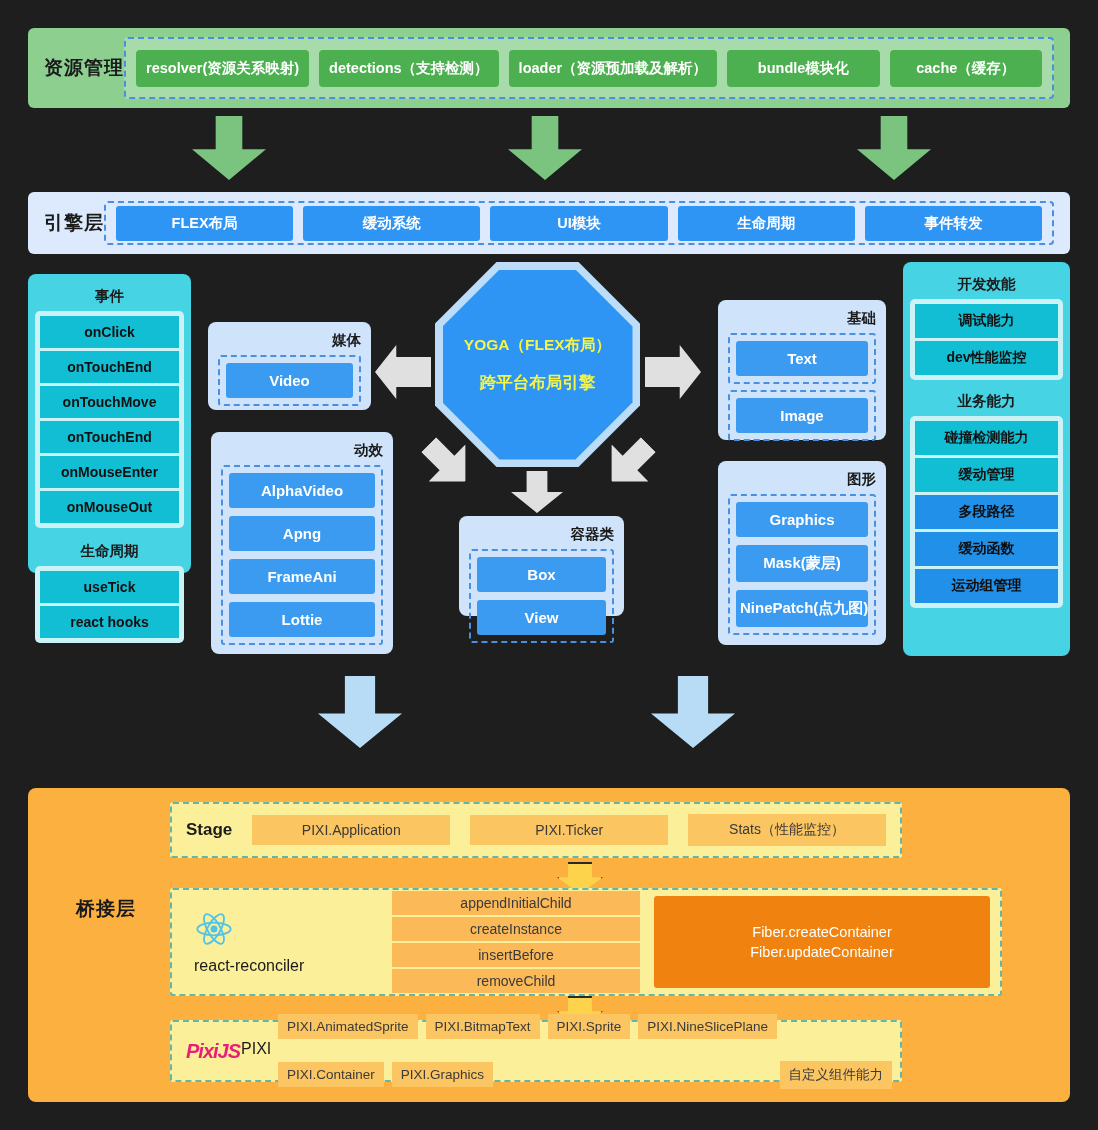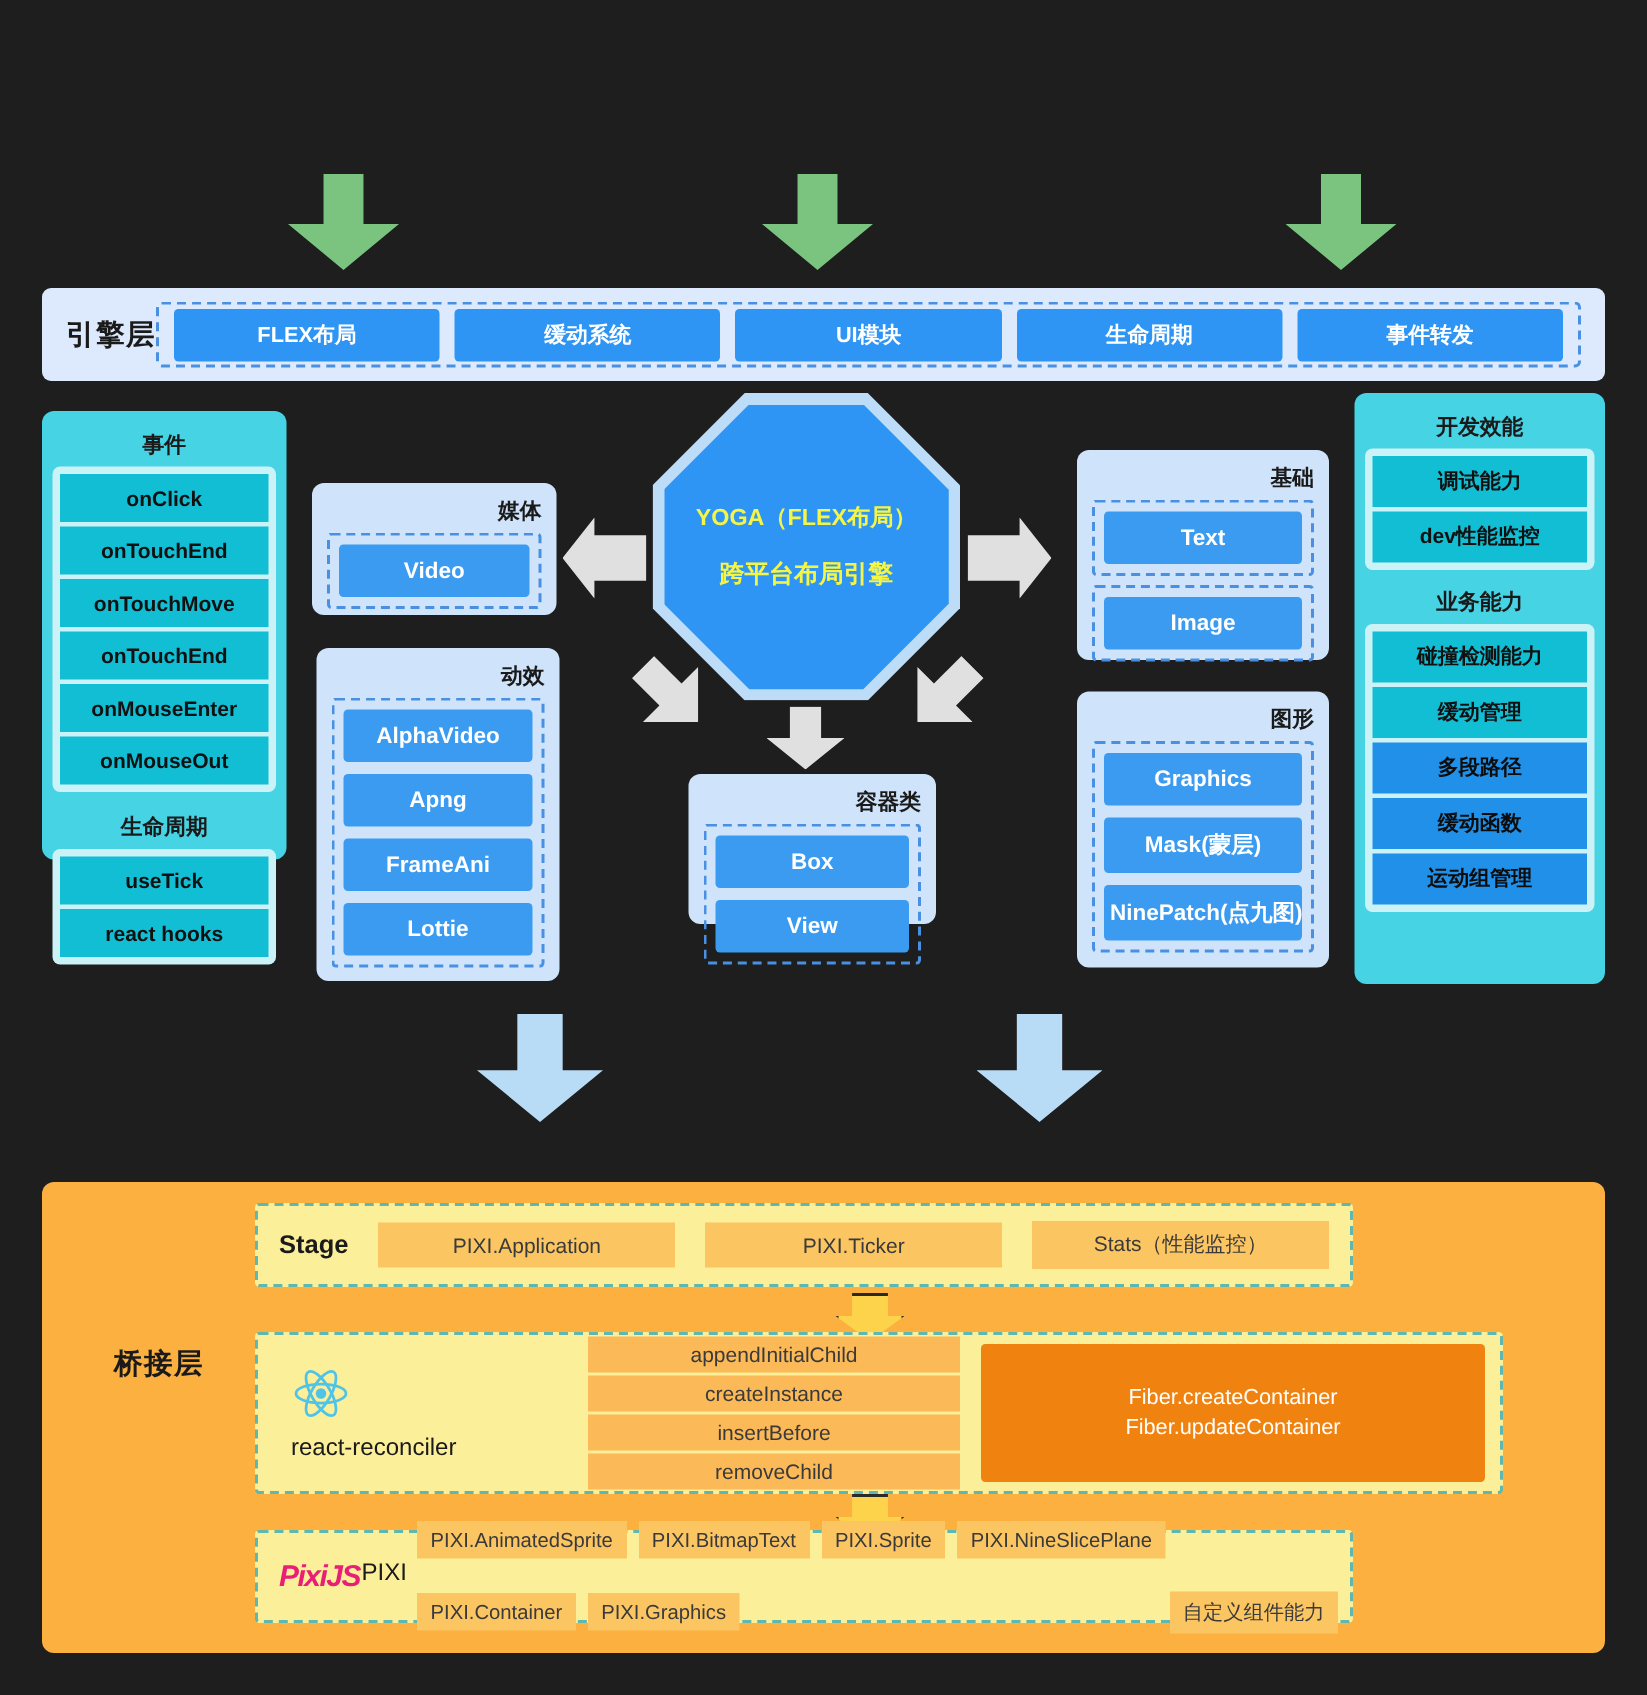--- a/index.html
+++ b/index.html
@@ -258,20 +258,30 @@
     background: #fcd34a;
     border: 2px solid #2a2a2a;
     clip-path: polygon(24% 0, 76% 0, 76% 48%, 100% 48%, 50% 100%, 0 48%, 24% 48%);
   }
 </style>
 </head>
 <body>
 
 <div class="canvas">
 
+  <div class="band" id="resource-band">
+    <div class="band-title">资源管理</div>
+    <div class="band-inner">
+      <div class="res-chip">resolver(资源关系映射)</div>
+      <div class="res-chip">detections（支持检测）</div>
+      <div class="res-chip">loader（资源预加载及解析）</div>
+      <div class="res-chip">bundle模块化</div>
+      <div class="res-chip">cache（缓存）</div>
+    </div>
+  </div>
 
   <div class="green-arrow" style="left:192px; top:116px;"></div>
   <div class="green-arrow" style="left:508px; top:116px;"></div>
   <div class="green-arrow" style="left:857px; top:116px;"></div>
 
   <div class="band" id="engine-band">
     <div class="band-title">引擎层</div>
     <div class="band-inner">
       <div class="eng-chip">FLEX布局</div>
       <div class="eng-chip">缓动系统</div>
@@ -298,21 +308,21 @@
     </div>
   </div>
 
   <div class="lb-card" style="left:208px; top:322px; width:163px; height:88px;">
     <div class="lb-title">媒体</div>
     <div class="lb-dash">
       <div class="lb-chip">Video</div>
     </div>
   </div>
 
-  <div class="lb-card" style="left:211px; top:432px; width:162px; height:222px;">
+  <div class="lb-card" style="left:211px; top:432px; width:182px; height:222px;">
     <div class="lb-title">动效</div>
     <div class="lb-dash">
       <div class="lb-chip">AlphaVideo</div>
       <div class="lb-chip">Apng</div>
       <div class="lb-chip">FrameAni</div>
       <div class="lb-chip">Lottie</div>
     </div>
   </div>
 
   <div id="yoga-octagon">

